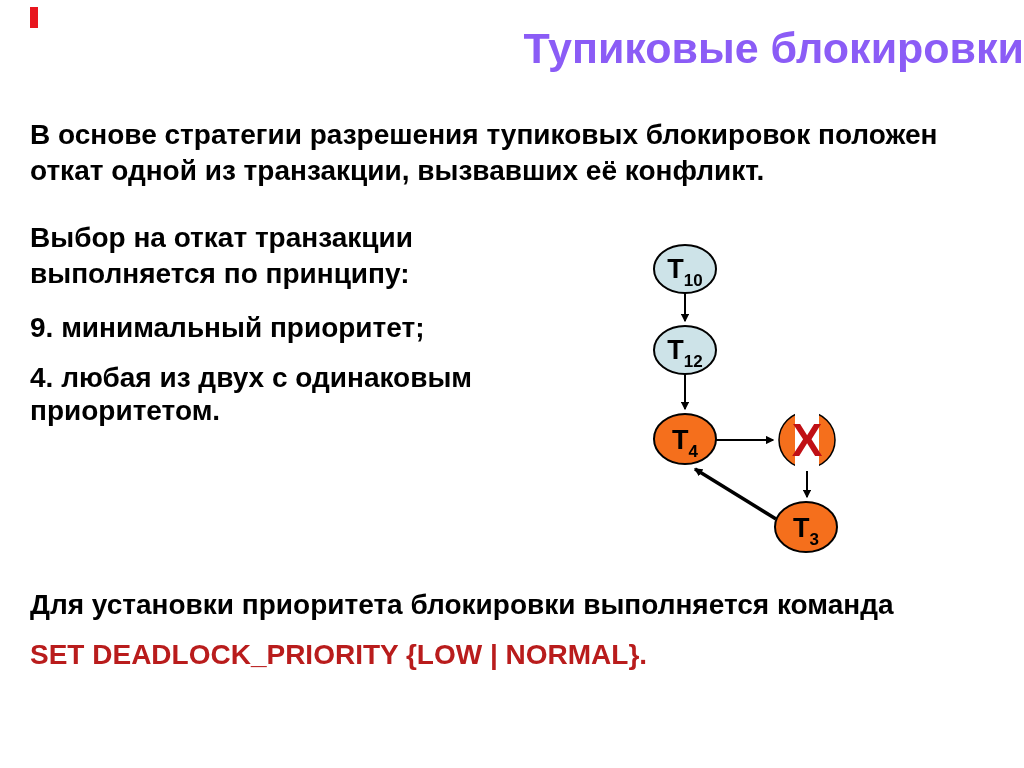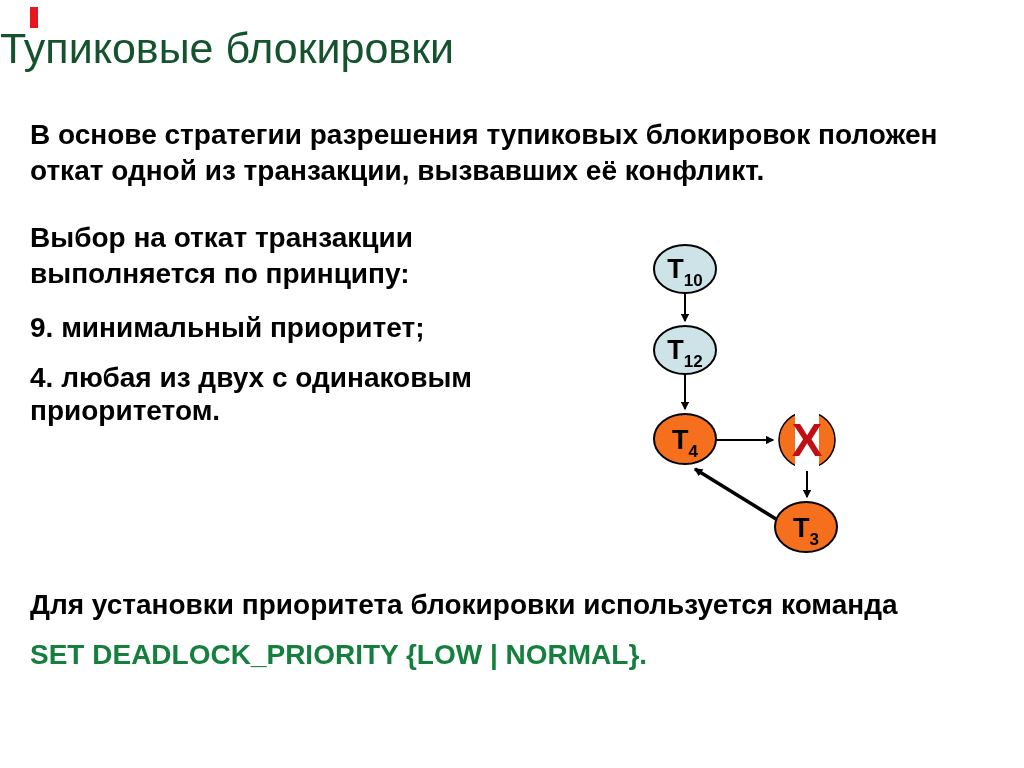--- a/index.html
+++ b/index.html
@@ -24,42 +24,42 @@
     width: 8px;
     height: 21px;
     background: #e8161e;
   }
   .title {
     position: absolute;
     left: 0;
     top: 24px;
     width: 1024px;
     margin: 0;
-    text-align: left;
+    text-align: right;
     font-size: 43px;
-    font-weight: normal;
-    color: #14532d;
+    font-weight: bold;
+    color: #8b5cf6;
     letter-spacing: 0px;
   }
   .para {
     position: absolute;
     left: 30px;
     margin: 0;
     font-size: 28px;
     font-weight: bold;
     line-height: 36px;
     color: #000000;
   }
   .multiline { white-space: pre-line; }
   .p1 { top: 117px; width: 960px; }
   .p2 { top: 220px; width: 560px; }
   .li1 { top: 310px; width: 560px; }
   .li2 { top: 361px; width: 560px; line-height: 33px; }
   .footer { top: 587px; width: 960px; }
-  .command { top: 637px; width: 960px; color: #15803d; }
+  .command { top: 637px; width: 960px; color: #b91c1c; }
   .diagram {
     position: absolute;
     left: 600px;
     top: 230px;
   }
   .node-label {
     font-family: "Liberation Sans", "DejaVu Sans", sans-serif;
     font-weight: bold;
     fill: #000000;
   }
@@ -81,21 +81,21 @@
 откат одной из транзакции, вызвавших её конфликт.</div>
 
   <div class="para p2 multiline">Выбор на откат транзакции
 выполняется по принципу:</div>
 
   <div class="para li1 multiline">9. минимальный приоритет;</div>
 
   <div class="para li2 multiline">4. любая из двух с одинаковым
 приоритетом.</div>
 
-  <div class="para footer">Для установки приоритета блокировки используется команда</div>
+  <div class="para footer">Для установки приоритета блокировки выполняется команда</div>
 
   <div class="para command">SET DEADLOCK_PRIORITY {LOW | NORMAL}.</div>
 
   <svg class="diagram" width="300" height="340" viewBox="0 0 300 340" xmlns="http://www.w3.org/2000/svg">
     <defs>
       <marker id="arrow" viewBox="0 0 10 10" refX="8.5" refY="5" markerWidth="8.5" markerHeight="8.5" markerUnits="userSpaceOnUse" orient="auto">
         <path d="M0,0 L10,5 L0,10 z" fill="#000000"></path>
       </marker>
     </defs>
 

